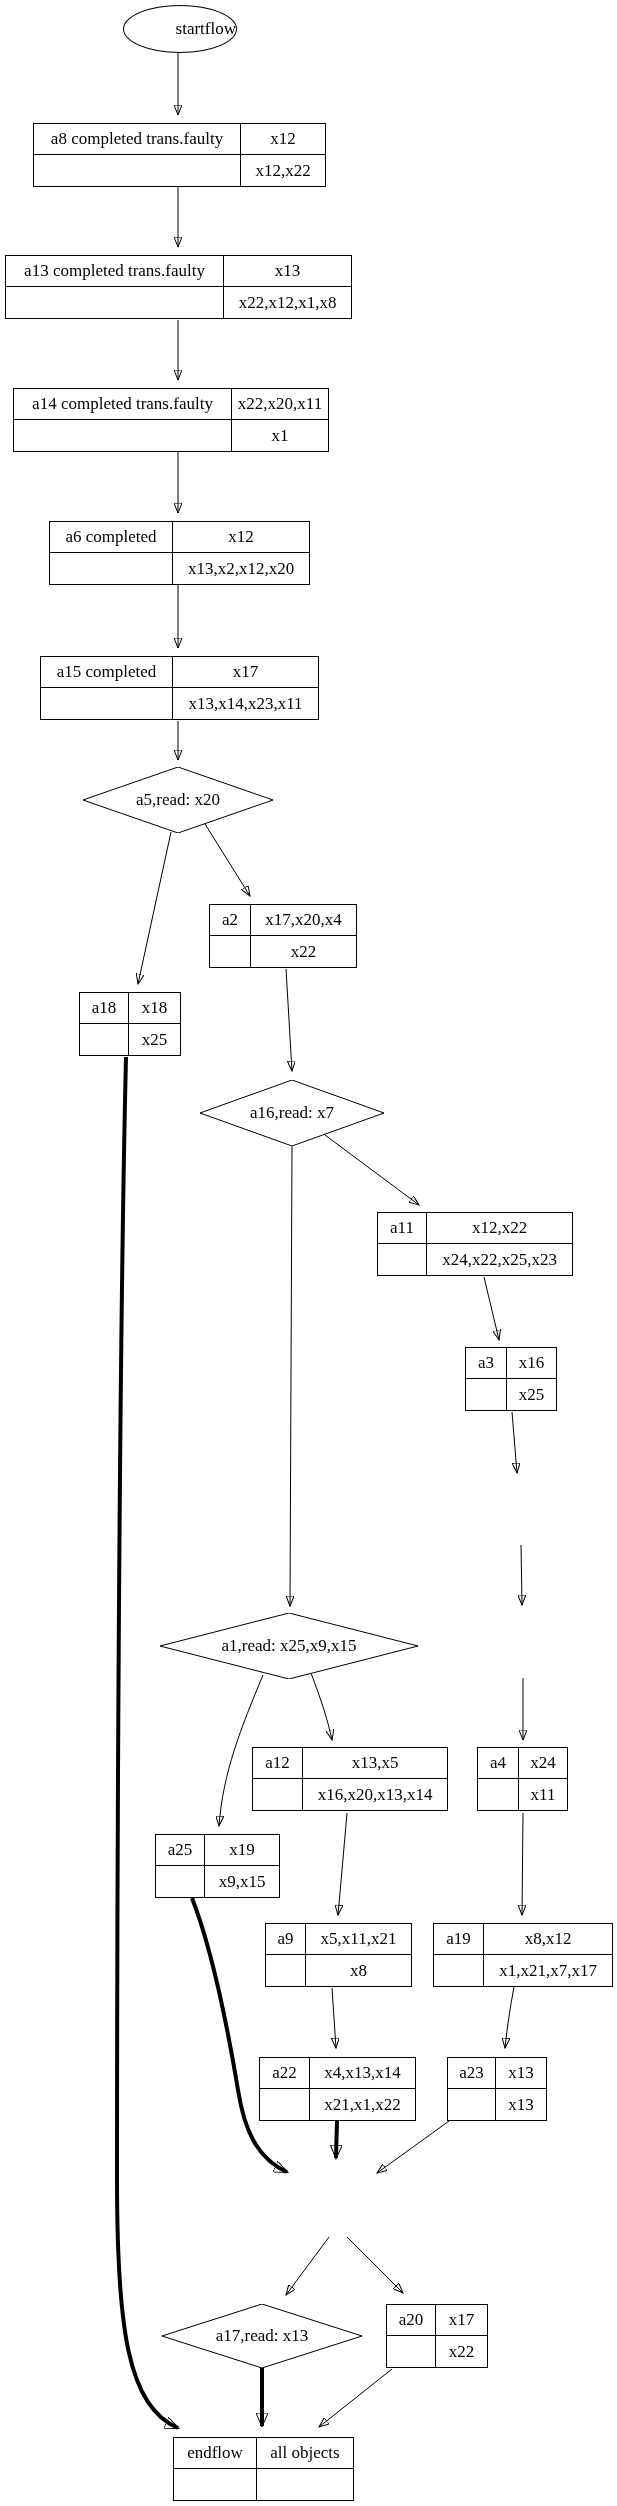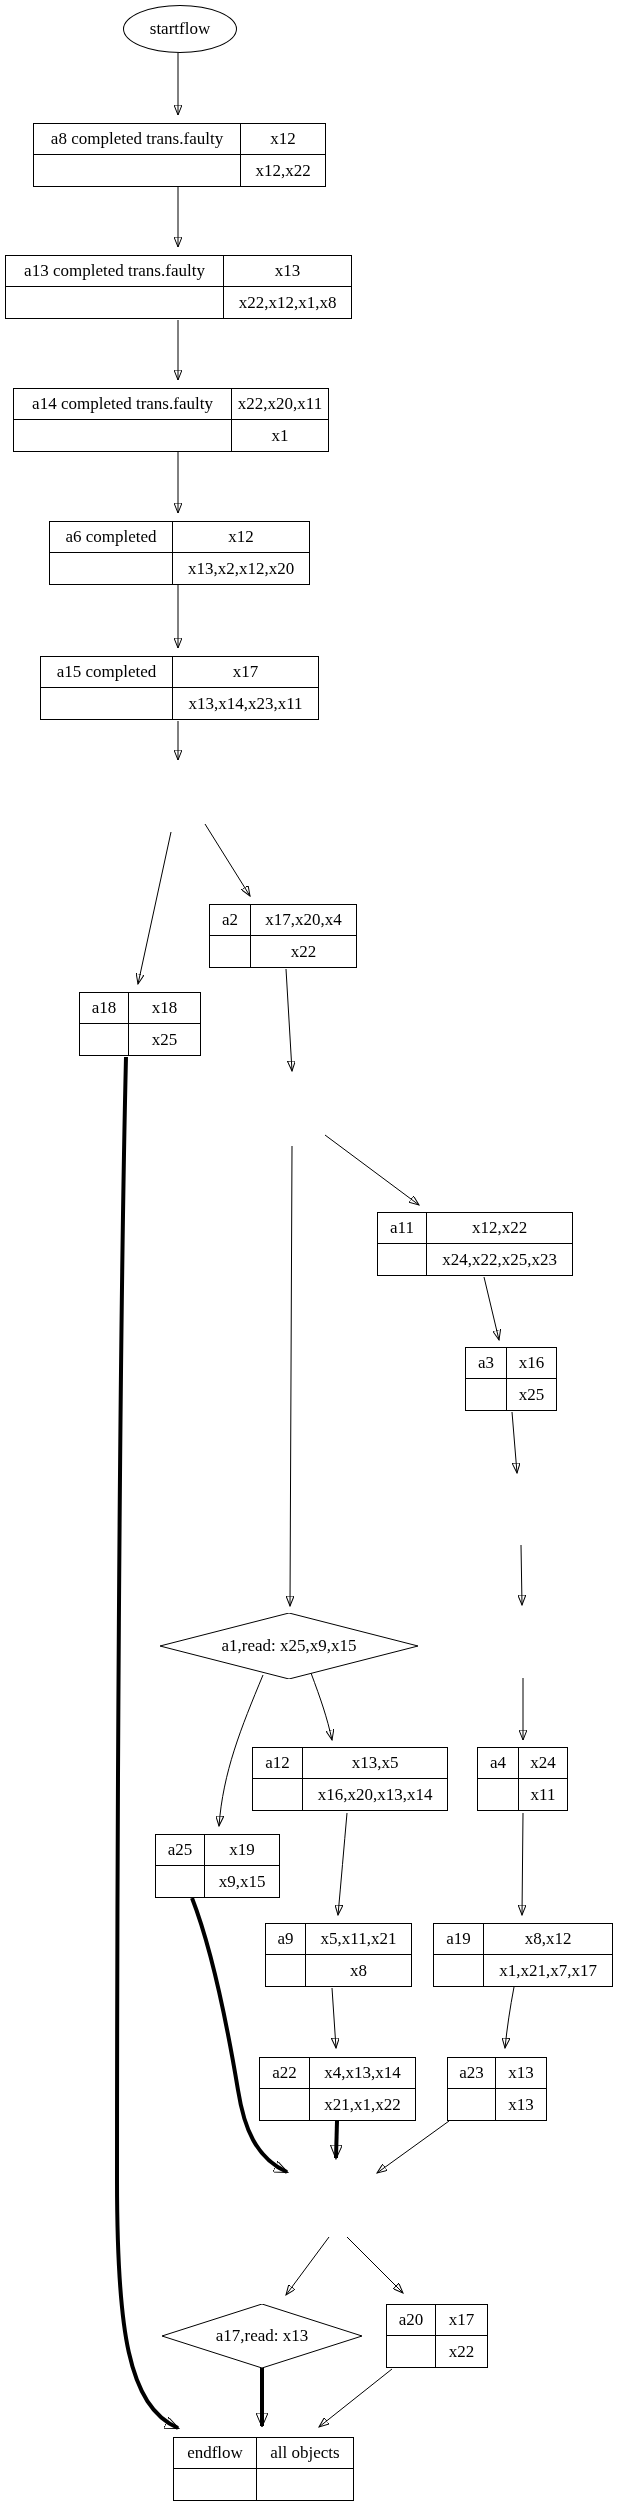--- a/index.html
+++ b/index.html
@@ -19,21 +19,21 @@
   .record > div:nth-child(3) { border-right:1px solid #000; }
 
   .diamond { position:absolute; z-index:2; }
   .diamond svg { position:absolute; left:0; top:0; width:100%; height:100%; display:block; }
   .diamond polygon { fill:#fff; stroke:#000; vector-effect:non-scaling-stroke; }
   .diamond .dlabel { position:absolute; inset:0; display:flex; align-items:center;
                      justify-content:center; white-space:nowrap; }
 
   .ellipse { position:absolute; z-index:2; border:1px solid #000; border-radius:50%;
              background:#fff; box-sizing:border-box; display:flex; align-items:center;
-             justify-content:center; }
+             justify-content:flex-end; }
 </style>
 </head>
 <body>
 
 <div id="canvas">
 
   <svg class="edges" width="617" height="2506" viewBox="0 0 617 2506">
     <defs>
       <marker id="arr" markerUnits="userSpaceOnUse" markerWidth="11" markerHeight="8" refX="10" refY="4" orient="auto">
         <path d="M0,0 L10,4 L0,8 z" fill="#000" stroke="none"></path>
@@ -105,35 +105,47 @@
     <div>x13,x2,x12,x20</div>
   </div>
 
   <div class="record" style="left:40px;top:656px;width:279px;grid-template-columns:132px auto">
     <div>a15 completed</div>
     <div>x17</div>
     <div></div>
     <div>x13,x14,x23,x11</div>
   </div>
 
+  <div class="diamond" style="left:83px;top:767px;width:190px;height:66px">
+    <svg viewBox="0 0 100 100" preserveAspectRatio="none">
+        <polygon points="50,0 100,50 50,100 0,50"></polygon>
+      </svg>
+    <span class="dlabel">a5,read: x20</span>
+  </div>
 
   <div class="record" style="left:209px;top:904px;width:148px;grid-template-columns:41px auto">
     <div>a2</div>
     <div>x17,x20,x4</div>
     <div></div>
     <div>x22</div>
   </div>
 
-  <div class="record" style="left:79px;top:992px;width:122px;grid-template-columns:49px auto">
+  <div class="record" style="left:79px;top:992px;width:102px;grid-template-columns:49px auto">
     <div>a18</div>
     <div>x18</div>
     <div></div>
     <div>x25</div>
   </div>
 
+  <div class="diamond" style="left:200px;top:1080px;width:184px;height:66px">
+    <svg viewBox="0 0 100 100" preserveAspectRatio="none">
+        <polygon points="50,0 100,50 50,100 0,50"></polygon>
+      </svg>
+    <span class="dlabel">a16,read: x7</span>
+  </div>
 
   <div class="record" style="left:377px;top:1212px;width:196px;grid-template-columns:49px auto">
     <div>a11</div>
     <div>x12,x22</div>
     <div></div>
     <div>x24,x22,x25,x23</div>
   </div>
 
   <div class="record" style="left:465px;top:1347px;width:92px;grid-template-columns:41px auto">
     <div>a3</div>

